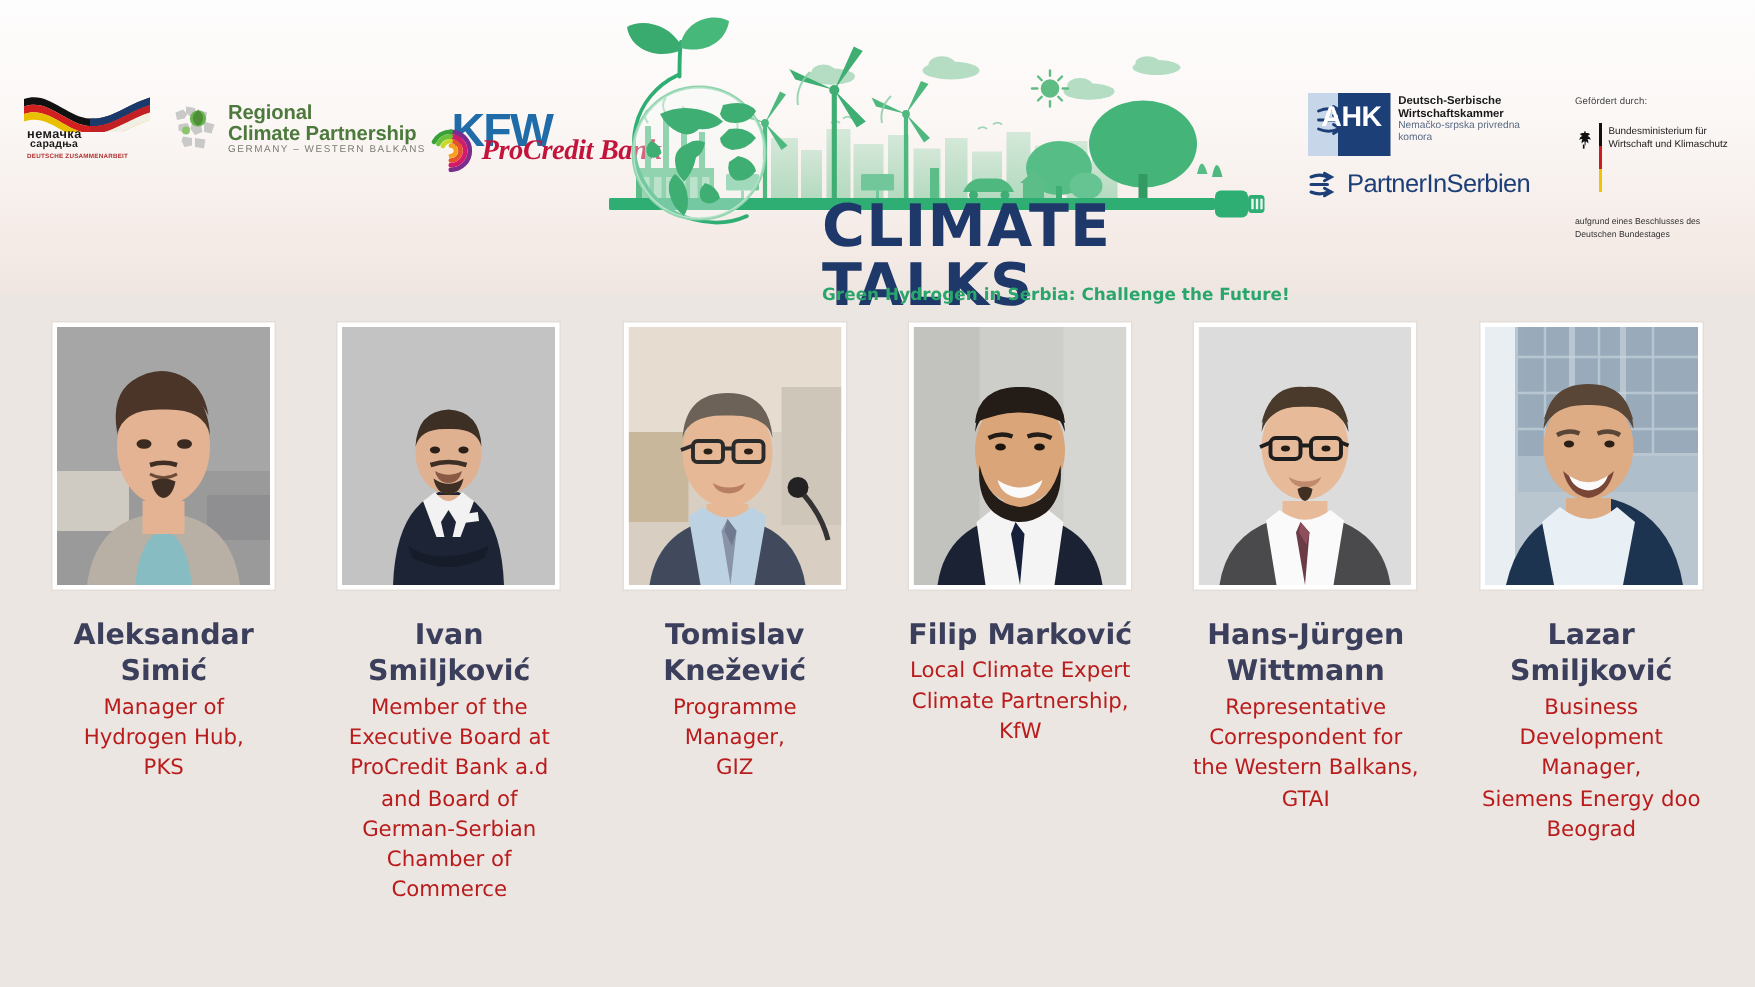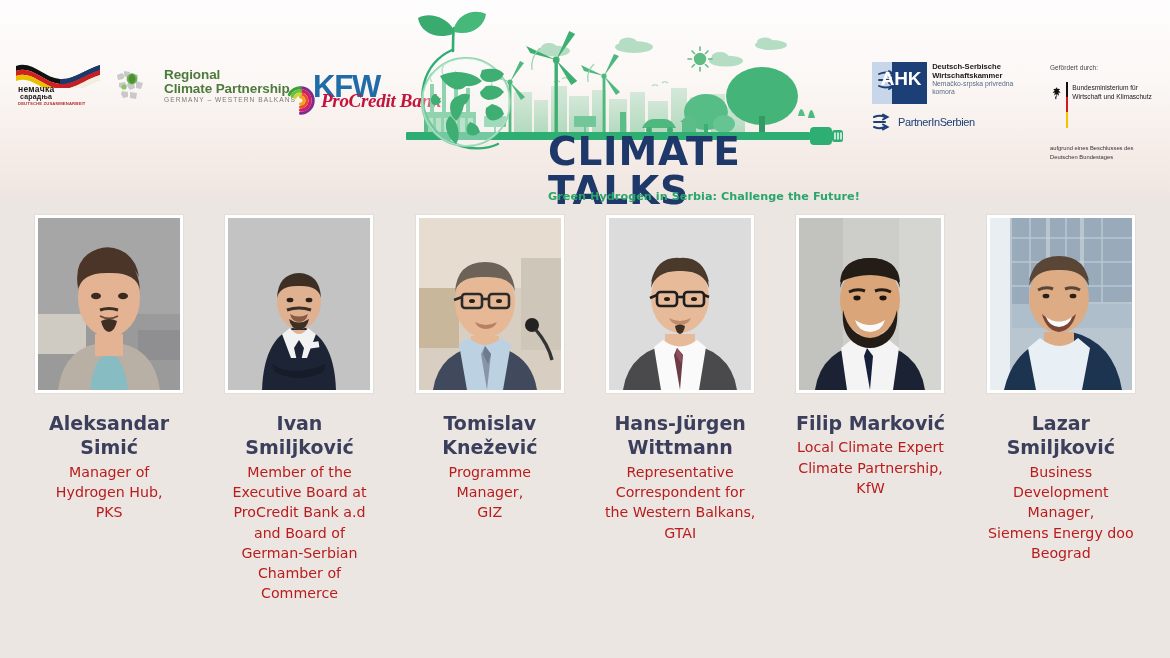--- a/index.html
+++ b/index.html
@@ -21,21 +21,21 @@
 
   
   .logo-left{position:absolute;left:14px;top:60px;display:flex;align-items:center;gap:9px;}
 
   .logo-germancoop{width:88px;height:52px;position:relative;text-align:center;}
   .gc-wave{position:absolute;left:0;top:2px;width:88px;height:26px;}
   .gc-txt1{position:absolute;left:4px;top:24px;font-size:8.5px;font-weight:bold;color:#1a1a1a;letter-spacing:.3px;}
   .gc-txt2{position:absolute;left:6px;top:33px;font-size:7px;font-weight:bold;color:#1a1a1a;letter-spacing:.2px;}
   .gc-txt3{position:absolute;left:4px;top:41px;font-size:4.2px;font-weight:bold;color:#b03030;letter-spacing:.15px;}
 
-  .logo-rcp{display:flex;align-items:center;gap:15px;}
+  .logo-rcp{display:flex;align-items:center;gap:3px;}
   .rcp-mark{width:38px;height:40px;}
   .rcp-txt{line-height:1.05;}
   .rcp-l1{font-size:13.5px;color:#4d7a3c;font-weight:600;letter-spacing:-.1px;}
   .rcp-l2{font-size:13.5px;color:#4d7a3c;font-weight:600;letter-spacing:-.1px;}
   .rcp-l3{font-size:6.6px;color:#7b7b72;letter-spacing:1.05px;margin-top:1.5px;}
 
   .logo-kfw{margin-left:8px;font-size:31px;font-weight:bold;color:#1f6ca8;letter-spacing:-1.2px;line-height:1;}
 
   .logo-pcb{position:absolute;left:286px;top:86px;display:flex;align-items:center;gap:6px;}
   .pcb-mark{width:29px;height:29px;}
@@ -51,21 +51,21 @@
   .logo-ahk{position:absolute;left:872px;top:62px;width:160px;}
   .ahk-row{display:flex;align-items:stretch;}
   .ahk-box{width:78px;height:42px;position:relative;background:linear-gradient(90deg,#c7d6e8 0%,#c7d6e8 36%,#1c3f77 36%,#1c3f77 100%);text-decoration:underline;}
   .ahk-glyph{position:absolute;left:5px;top:7px;width:23px;height:22px;}
   .ahk-letters{position:absolute;right:6px;top:6px;font-size:19px;font-weight:bold;color:#fff;letter-spacing:-.3px;line-height:1.2;}
   .ahk-desc{margin-left:5px;line-height:1.12;padding-top:1px;}
   .ahk-d1{font-size:7.6px;font-weight:bold;color:#1a1a1a;}
   .ahk-d2{font-size:6.8px;color:#5a6a84;}
   .pis-row{display:flex;align-items:center;gap:4px;margin-top:9px;}
   .pis-glyph{width:22px;height:18px;}
-  .pis-txt{font-size:11px;color:#1c3f77;letter-spacing:-.4px;font-weight:500;}
+  .pis-txt{font-size:17px;color:#1c3f77;letter-spacing:-.4px;font-weight:500;}
 
   .logo-bmwk{position:absolute;left:1050px;top:64px;width:112px;}
   .bmwk-head{font-size:6.4px;color:#444;letter-spacing:.1px;}
   .bmwk-mid{display:flex;align-items:flex-start;gap:4px;margin-top:11px;}
   .bmwk-eagle{width:19px;height:22px;}
   .bmwk-flag{width:4.5px;height:46px;background:linear-gradient(180deg,#111 0%,#111 33%,#cf1b1b 33%,#cf1b1b 66%,#f3c300 66%,#f3c300 100%);}
   .bmwk-txt{font-size:6.6px;color:#1a1a1a;line-height:1.42;margin-top:1px;}
   .bmwk-foot{font-size:5.8px;color:#333;line-height:1.5;margin-top:16px;}
 
   
@@ -483,54 +483,20 @@
       <div class="name">Tomislav Knežević</div>
       <div class="role" style="white-space:pre-line">Programme
 Manager,
 GIZ</div>
     </div>
 
     <div class="card">
       <div class="photo-frame">
         <div class="photo">
           <svg viewBox="0 0 142 172" preserveAspectRatio="xMidYMid slice">
-            <rect width="142" height="172" fill="#dcdcdc"></rect>
-            <path d="M14 172 q6 -42 57 -48 q51 6 57 48 z" fill="#4a4a4c"></path>
-            <path d="M56 116 h30 v20 h-30 z" fill="#e7bb9a"></path>
-            <path d="M54 122 q17 13 34 0 l9 7 -7 43 h-38 l-7 -43z" fill="#fafafa"></path>
-            <path d="M68 130 l6 7 -3 35 -6 -35z" fill="#6b3c46"></path>
-            <path d="M68 130 l6 7 -2 8 -5 -8z" fill="#8d4f5c"></path>
-            <ellipse cx="71" cy="80" rx="29" ry="35" fill="#e7bb9a"></ellipse>
-            <path d="M42 70 q2 -30 29 -30 q27 0 29 30 q-6 -18 -29 -17 q-23 -1 -29 17z" fill="#4a3a2c"></path>
-            <path d="M42 64 q6 -26 29 -24 q23 -2 29 24 q-8 -12 -29 -11 q-21 -1 -29 11z" fill="#4a3a2c"></path>
-            <g fill="none" stroke="#1e1e1e" stroke-width="2.6">
-              <rect x="48" y="74" width="20" height="14" rx="3.5"></rect>
-              <rect x="75" y="74" width="20" height="14" rx="3.5"></rect>
-              <path d="M68 79 h7"></path>
-                <path d="M48 77 l-7 3"></path>
-                <path d="M95 77 l5 2"></path>
-            </g>
-            <ellipse cx="58" cy="81" rx="3" ry="2" fill="#241c16"></ellipse>
-            <ellipse cx="85" cy="81" rx="3" ry="2" fill="#241c16"></ellipse>
-            <path d="M60 100 q11 6 22 0 q-3 7 -11 7 q-8 0 -11 -7z" fill="#c08a6c"></path>
-            <path d="M66 108 q5 -3 10 0 q-1 7 -5 8 q-4 -1 -5 -8z" fill="#3f3023"></path>
-          </svg>
-        </div>
-      </div>
-      <div class="name">Hans-Jürgen Wittmann</div>
-      <div class="role" style="white-space:pre-line">Representative
-Correspondent for
-the Western Balkans,
-GTAI</div>
-    </div>
-
-    <div class="card">
-      <div class="photo-frame">
-        <div class="photo">
-          <svg viewBox="0 0 142 172" preserveAspectRatio="xMidYMid slice">
             <rect width="142" height="172" fill="#cdcdc9"></rect>
             <rect x="0" y="0" width="44" height="172" fill="#c2c2bf"></rect>
             <rect x="100" y="0" width="42" height="172" fill="#d5d5d2"></rect>
             <path d="M16 172 q6 -42 55 -48 q49 6 55 48 z" fill="#1a2233"></path>
             <path d="M55 116 h32 v20 h-32 z" fill="#d9a579"></path>
             <path d="M52 122 q19 14 38 0 l10 8 -6 42 h-46 l-6 -42z" fill="#f4f4f4"></path>
             <path d="M68 130 l6 8 -3 34 -6 -34z" fill="#16203a"></path>
             <ellipse cx="71" cy="82" rx="30" ry="36" fill="#d9a579"></ellipse>
             <path d="M41 70 q2 -30 30 -30 q28 0 30 30 q-6 -20 -30 -19 q-24 -1 -30 19z" fill="#241c16"></path>
             <path d="M41 64 q30 -14 60 0 q-2 -24 -30 -24 q-28 0 -30 24z" fill="#241c16"></path>
@@ -546,20 +512,54 @@
       <div class="name">Filip Marković</div>
       <div class="role" style="white-space:pre-line">Local Climate Expert
 Climate Partnership,
 KfW</div>
     </div>
 
     <div class="card">
       <div class="photo-frame">
         <div class="photo">
           <svg viewBox="0 0 142 172" preserveAspectRatio="xMidYMid slice">
+            <rect width="142" height="172" fill="#dcdcdc"></rect>
+            <path d="M14 172 q6 -42 57 -48 q51 6 57 48 z" fill="#4a4a4c"></path>
+            <path d="M56 116 h30 v20 h-30 z" fill="#e7bb9a"></path>
+            <path d="M54 122 q17 13 34 0 l9 7 -7 43 h-38 l-7 -43z" fill="#fafafa"></path>
+            <path d="M68 130 l6 7 -3 35 -6 -35z" fill="#6b3c46"></path>
+            <path d="M68 130 l6 7 -2 8 -5 -8z" fill="#8d4f5c"></path>
+            <ellipse cx="71" cy="80" rx="29" ry="35" fill="#e7bb9a"></ellipse>
+            <path d="M42 70 q2 -30 29 -30 q27 0 29 30 q-6 -18 -29 -17 q-23 -1 -29 17z" fill="#4a3a2c"></path>
+            <path d="M42 64 q6 -26 29 -24 q23 -2 29 24 q-8 -12 -29 -11 q-21 -1 -29 11z" fill="#4a3a2c"></path>
+            <g fill="none" stroke="#1e1e1e" stroke-width="2.6">
+              <rect x="48" y="74" width="20" height="14" rx="3.5"></rect>
+              <rect x="75" y="74" width="20" height="14" rx="3.5"></rect>
+              <path d="M68 79 h7"></path>
+                <path d="M48 77 l-7 3"></path>
+                <path d="M95 77 l5 2"></path>
+            </g>
+            <ellipse cx="58" cy="81" rx="3" ry="2" fill="#241c16"></ellipse>
+            <ellipse cx="85" cy="81" rx="3" ry="2" fill="#241c16"></ellipse>
+            <path d="M60 100 q11 6 22 0 q-3 7 -11 7 q-8 0 -11 -7z" fill="#c08a6c"></path>
+            <path d="M66 108 q5 -3 10 0 q-1 7 -5 8 q-4 -1 -5 -8z" fill="#3f3023"></path>
+          </svg>
+        </div>
+      </div>
+      <div class="name">Hans-Jürgen Wittmann</div>
+      <div class="role" style="white-space:pre-line">Representative
+Correspondent for
+the Western Balkans,
+GTAI</div>
+    </div>
+
+    <div class="card">
+      <div class="photo-frame">
+        <div class="photo">
+          <svg viewBox="0 0 142 172" preserveAspectRatio="xMidYMid slice">
             <rect width="142" height="172" fill="#b9c6cf"></rect>
             <rect x="0" y="0" width="20" height="172" fill="#e8eef2"></rect>
             <g fill="#8fa3b4" opacity=".75">
               <rect x="22" y="0" width="34" height="104"></rect>
               <rect x="60" y="0" width="30" height="92"></rect>
               <rect x="94" y="0" width="48" height="84"></rect>
             </g>
             <g stroke="#cdd9e2" stroke-width="1.6" opacity=".6">
               <line x1="22" y1="20" x2="142" y2="20"></line>
                 <line x1="22" y1="44" x2="142" y2="44"></line>

